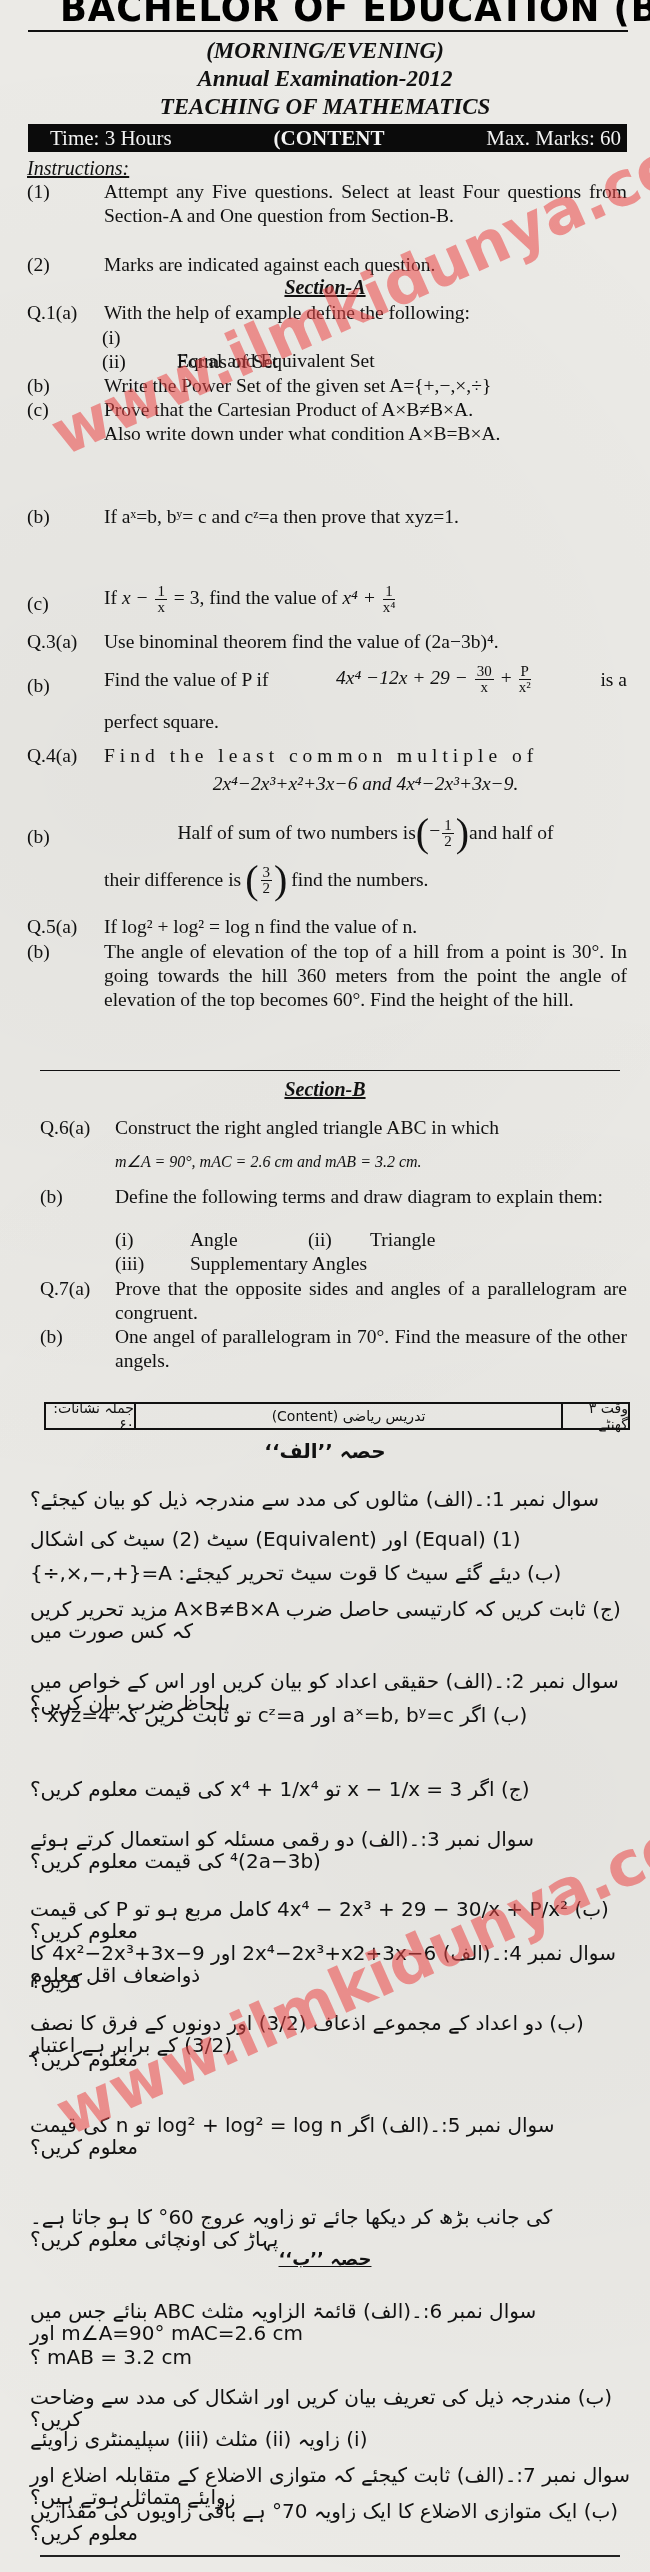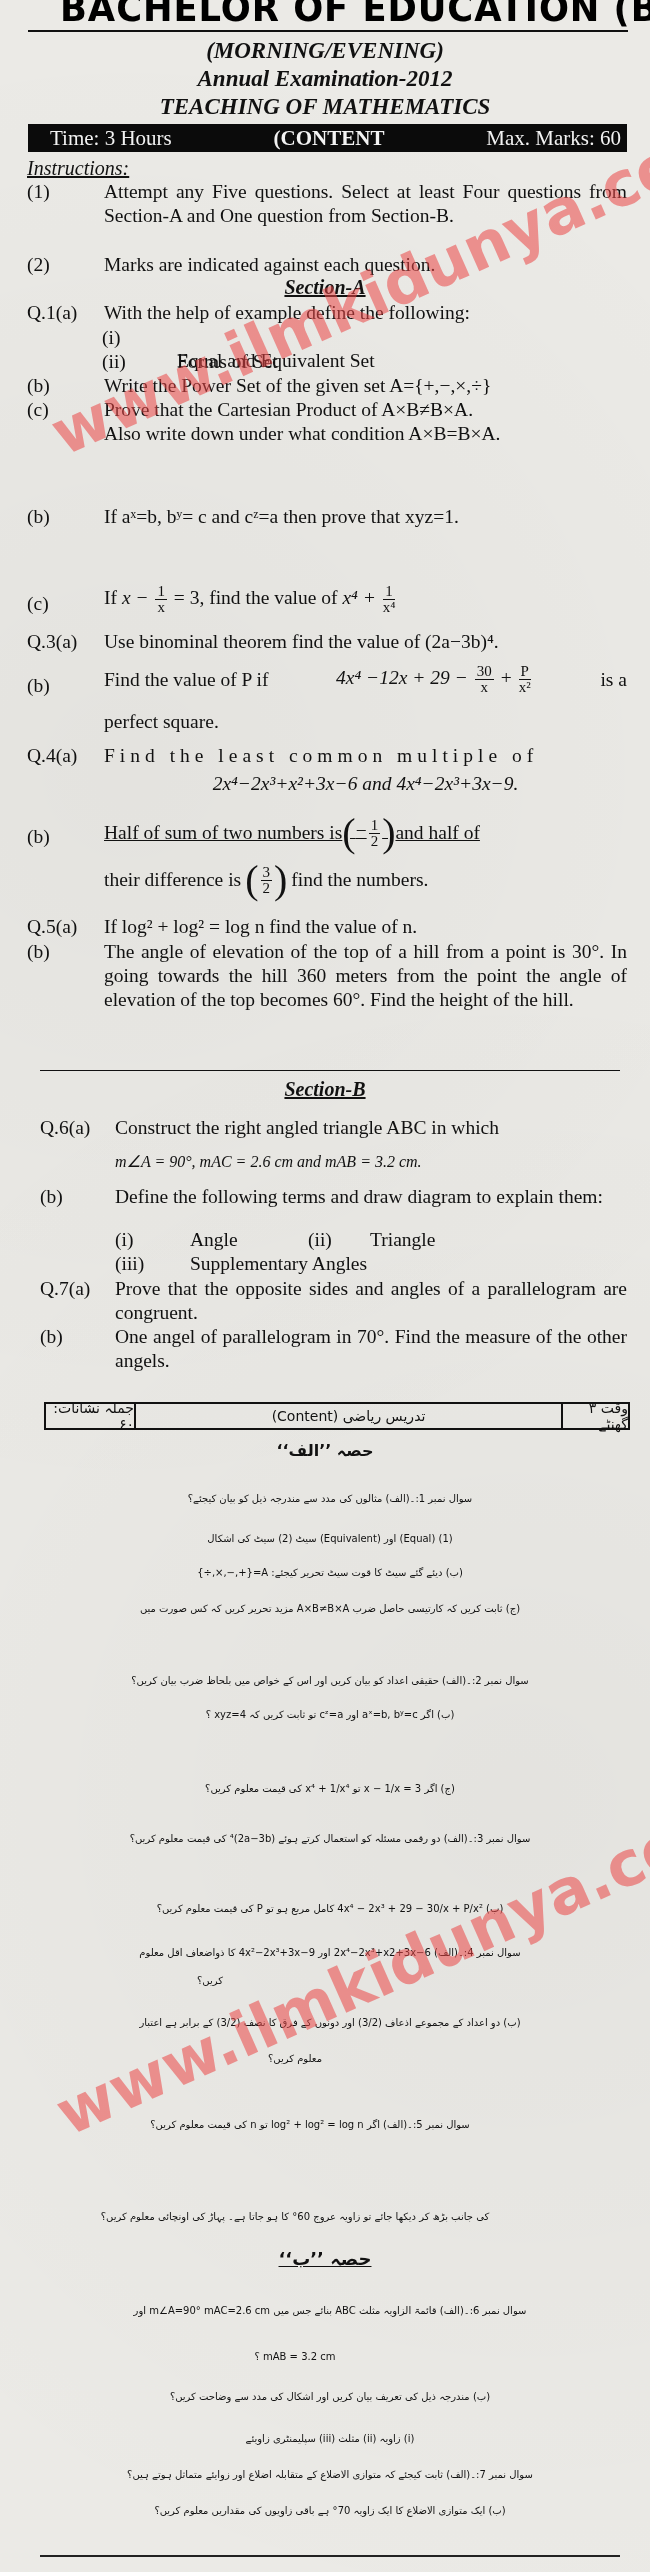--- a/index.html
+++ b/index.html
@@ -44,21 +44,21 @@
   .row .lbl { position: absolute; left: 0; top: 0; }
   .row .txt { position: absolute; left: 77px; right: 0; top: 0; text-align: justify; }
   .instr-title { left: 27px; top: 157px; font-size: 20px; font-weight: normal; font-style: italic; text-decoration: underline; }
   .sec-title { font-weight: bold; font-style: italic; text-decoration: underline; font-size: 20px; text-align: center; width: 650px; left: 0; }
   .wide { letter-spacing: 2.3px; }
   .frac { display: inline-block; vertical-align: middle; text-align: center; font-size: 15px; line-height: 15px; margin: 0 2px; }
   .frac .n { display: block; border-bottom: 1px solid #111; padding: 0 2px; }
   .frac .d { display: block; }
   .paren { font-size: 40px; vertical-align: middle; font-weight: 200; line-height: 40px; }
   i { font-style: italic; }
-  .urdu { font-family: "DejaVu Sans", sans-serif; direction: rtl; text-align: center; font-size: 10px; line-height: 22px; }
+  .urdu { font-family: "DejaVu Sans", sans-serif; direction: rtl; text-align: left; font-size: 20px; line-height: 22px; }
   .urdu-row { position: absolute; left: 30px; width: 600px; }
   .utable {
     left: 44px; top: 1402px; width: 582px; height: 24px;
     border: 2px solid #111; display: flex; direction: rtl;
     font-family: "DejaVu Sans", sans-serif; font-size: 14px;
   }
   .utable > div { display: flex; align-items: center; justify-content: center; border-left: 2px solid #111; }
   .utable > div:last-child { border-left: none; }
   .watermark {
     position: absolute; color: rgba(235, 70, 70, 0.55); font-family: "DejaVu Sans", sans-serif;
@@ -162,21 +162,21 @@
   <div class="row eng wide" style="top:744px;">
     <span class="lbl" style="letter-spacing:0;">Q.4(a)</span>
     <span class="txt" style="text-align:left; letter-spacing:5px;">Find the least common multiple of</span>
   </div>
   <div class="row eng" style="top:772px;">
     <span class="txt" style="text-align:center;"><i>2x⁴−2x³+x²+3x−6 and 4x⁴−2x³+3x−9.</i></span>
   </div>
 
   <div class="row eng" style="top:813px; height:44px;">
     <span class="lbl" style="top:12px;">(b)</span>
-    <span class="txt" style="display:flex; align-items:center; justify-content:flex-start;text-decoration:underline;">
+    <span class="txt" style="display:flex; align-items:center; justify-content:center;">
       <span>Half of sum of two numbers is</span>
       <span><span class="paren">(</span><span>−</span><span class="frac"><span class="n">1</span><span class="d">2</span></span><span class="paren">)</span></span>
       <span>and half of</span>
     </span>
   </div>
   <div class="row eng" style="top:860px; height:44px;">
     <span class="txt" style="text-align:left; display:flex; align-items:center; gap:4px;">
       <span>their difference is</span>
       <span><span class="paren">(</span><span class="frac"><span class="n">3</span><span class="d">2</span></span><span class="paren">)</span></span>
       <span>find the numbers.</span>
@@ -224,21 +224,21 @@
     <span class="lbl">(b)</span>
     <span class="txt" style="left:75px;">One angel of parallelogram in 70°. Find the measure of the other angels.</span>
   </div>
 
   <div class="abs utable">
     <div style="width:65px;">وقت ۳ گھنٹے</div>
     <div style="flex:1;">تدریس ریاضی (Content)</div>
     <div style="width:88px;">جملہ نشانات: ۶۰</div>
   </div>
 
-  <div class="abs urdu" style="left:0; width:650px; top:1440px; text-align:center; font-size:16px; font-weight:bold;">حصہ ’’الف‘‘</div>
+  <div class="abs urdu" style="left:0; width:650px; top:1440px; text-align:center; font-size:20px; font-weight:bold;">حصہ ’’الف‘‘</div>
   <div class="urdu-row urdu" style="top:1488px;">سوال نمبر 1:۔(الف) مثالوں کی مدد سے مندرجہ ذیل کو بیان کیجئے؟</div>
   <div class="urdu-row urdu" style="top:1528px; padding-right:0;">(1) (Equal) اور (Equivalent) سیٹ      (2) سیٹ کی اشکال</div>
   <div class="urdu-row urdu" style="top:1562px;">(ب)     دیئے گئے سیٹ کا قوت سیٹ تحریر کیجئے: A={+,−,×,÷}</div>
   <div class="urdu-row urdu" style="top:1598px;">(ج)     ثابت کریں کہ کارتیسی حاصل ضرب A×B≠B×A مزید تحریر کریں کہ کس صورت میں</div>
   <div class="urdu-row urdu" style="top:1670px;">سوال نمبر 2:۔(الف) حقیقی اعداد کو بیان کریں اور اس کے خواص میں بلحاظ ضرب بیان کریں؟</div>
   <div class="urdu-row urdu" style="top:1704px;">(ب)     اگر aˣ=b, bʸ=c اور cᶻ=a تو ثابت کریں کہ xyz=4 ؟</div>
   <div class="urdu-row urdu" style="top:1778px;">(ج)     اگر x − 1/x = 3 تو x⁴ + 1/x⁴ کی قیمت معلوم کریں؟</div>
   <div class="urdu-row urdu" style="top:1828px;">سوال نمبر 3:۔(الف) دو رقمی مسئلہ کو استعمال کرتے ہوئے (2a−3b)⁴ کی قیمت معلوم کریں؟</div>
   <div class="urdu-row urdu" style="top:1898px;">(ب)     4x⁴ − 2x³ + 29 − 30/x + P/x² کامل مربع ہو تو P کی قیمت معلوم کریں؟</div>
   <div class="urdu-row urdu" style="top:1942px;">سوال نمبر 4:۔(الف) 2x⁴−2x³+x2+3x−6 اور 4x²−2x³+3x−9 کا ذواضعاف اقل معلوم</div>

